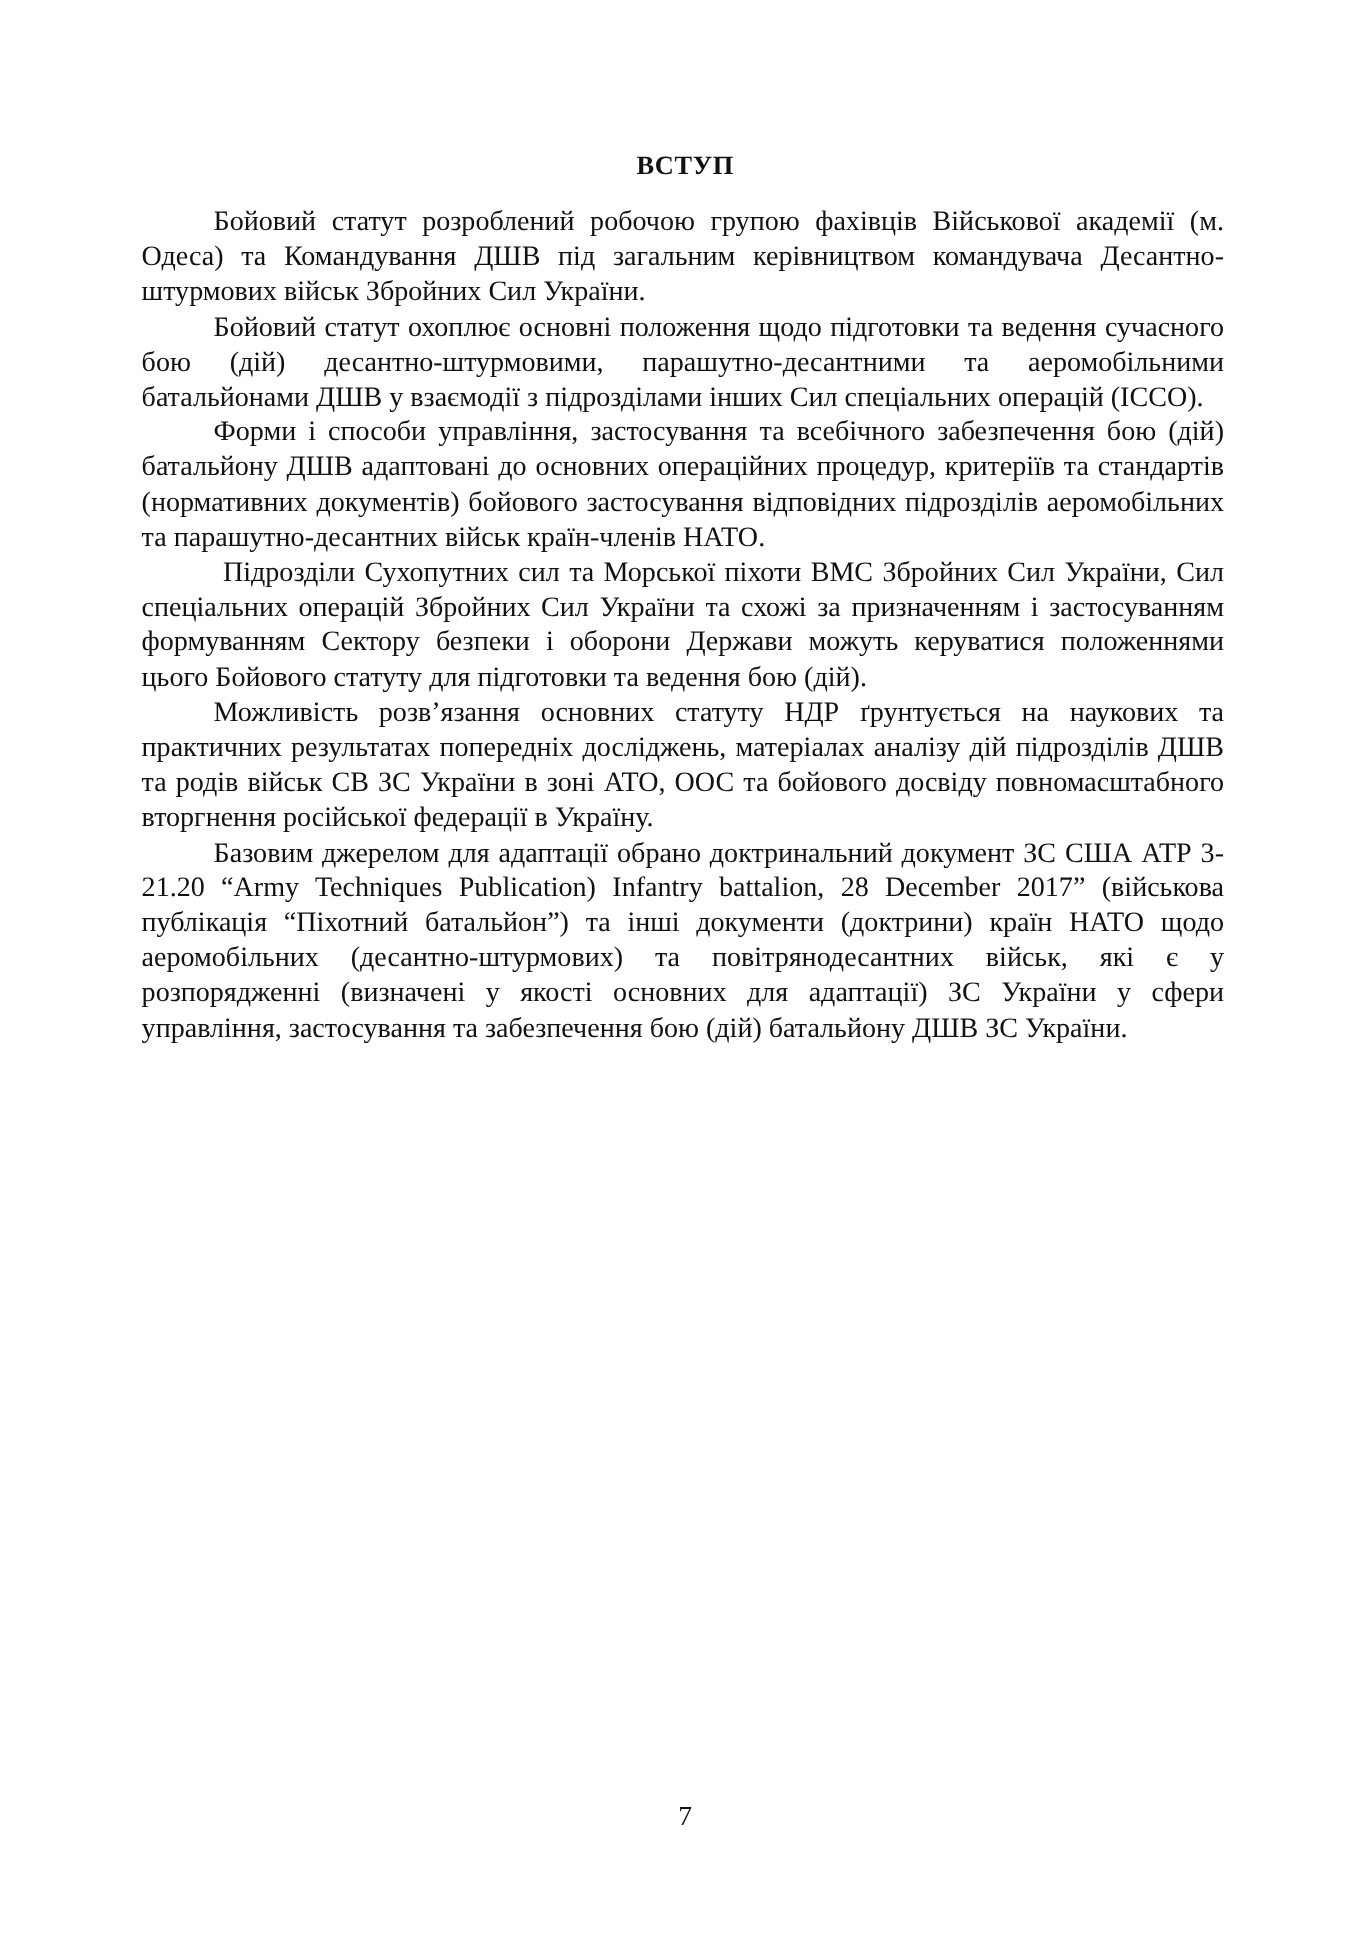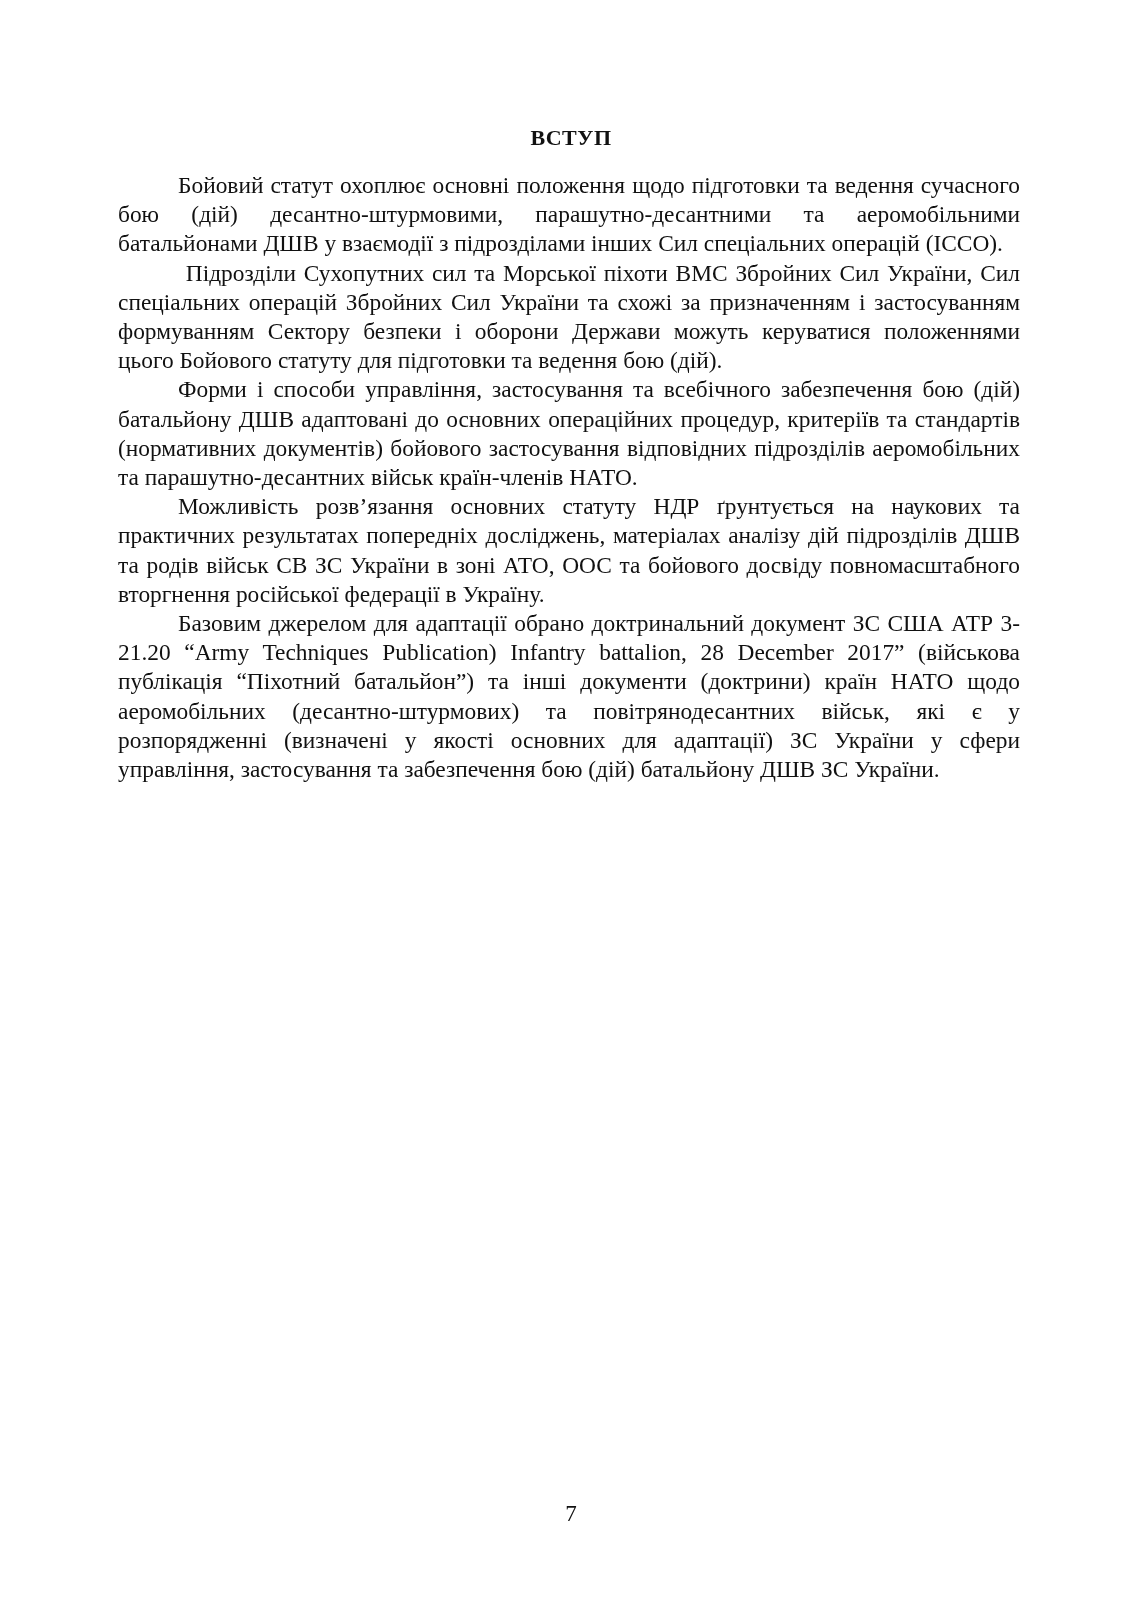--- a/index.html
+++ b/index.html
@@ -66,22 +66,23 @@
   }
 </style>
 </head>
 <body>
 
 <div class="page">
 
   <h1 class="title">ВСТУП</h1>
 
   <div class="body-text">
+    <p class="para"><span class="indent"></span><span>Бойовий статут розроблений робочою групою фахівців Військової академії (м. Одеса) та Командування ДШВ під загальним керівництвом командувача Десантно-штурмових військ Збройних Сил України.</span></p>
     <p class="para"><span class="indent"></span><span>Бойовий статут охоплює основні положення щодо підготовки та ведення сучасного бою (дій) десантно-штурмовими, парашутно-десантними та аеромобільними батальйонами ДШВ у взаємодії з підрозділами інших Сил спеціальних операцій (ІССО).</span></p>
+    <p class="para"><span class="indent"></span><span>Форми і способи управління, застосування та всебічного забезпечення бою (дій) батальйону ДШВ адаптовані до основних операційних процедур, критеріїв та стандартів (нормативних документів) бойового застосування відповідних підрозділів аеромобільних та парашутно-десантних військ країн-членів НАТО.</span></p>
     <p class="para"><span class="indent"></span><span> Підрозділи Сухопутних сил та Морської піхоти ВМС Збройних Сил України, Сил спеціальних операцій Збройних Сил України та схожі за призначенням і застосуванням формуванням Сектору безпеки і оборони Держави можуть керуватися положеннями цього Бойового статуту для підготовки та ведення бою (дій).</span></p>
-    <p class="para"><span class="indent"></span><span>Форми і способи управління, застосування та всебічного забезпечення бою (дій) батальйону ДШВ адаптовані до основних операційних процедур, критеріїв та стандартів (нормативних документів) бойового застосування відповідних підрозділів аеромобільних та парашутно-десантних військ країн-членів НАТО.</span></p>
     <p class="para"><span class="indent"></span><span>Можливість розв’язання основних статуту НДР ґрунтується на наукових та практичних результатах попередніх досліджень, матеріалах аналізу дій підрозділів ДШВ та родів військ СВ ЗС України в зоні АТО, ООС та бойового досвіду повномасштабного вторгнення російської федерації в Україну.</span></p>
     <p class="para"><span class="indent"></span><span>Базовим джерелом для адаптації обрано доктринальний документ ЗС США АТР 3-21.20 “Army Techniques Publication) Infantry battalion, 28 December 2017” (військова публікація “Піхотний батальйон”) та інші документи (доктрини) країн НАТО щодо аеромобільних (десантно-штурмових) та повітрянодесантних військ, які є у розпорядженні (визначені у якості основних для адаптації) ЗС України у сфери управління, застосування та забезпечення бою (дій) батальйону ДШВ ЗС України.</span></p>
   </div>
 
   <div class="page-number">7</div>
 
 </div>
 
 </body></html>

